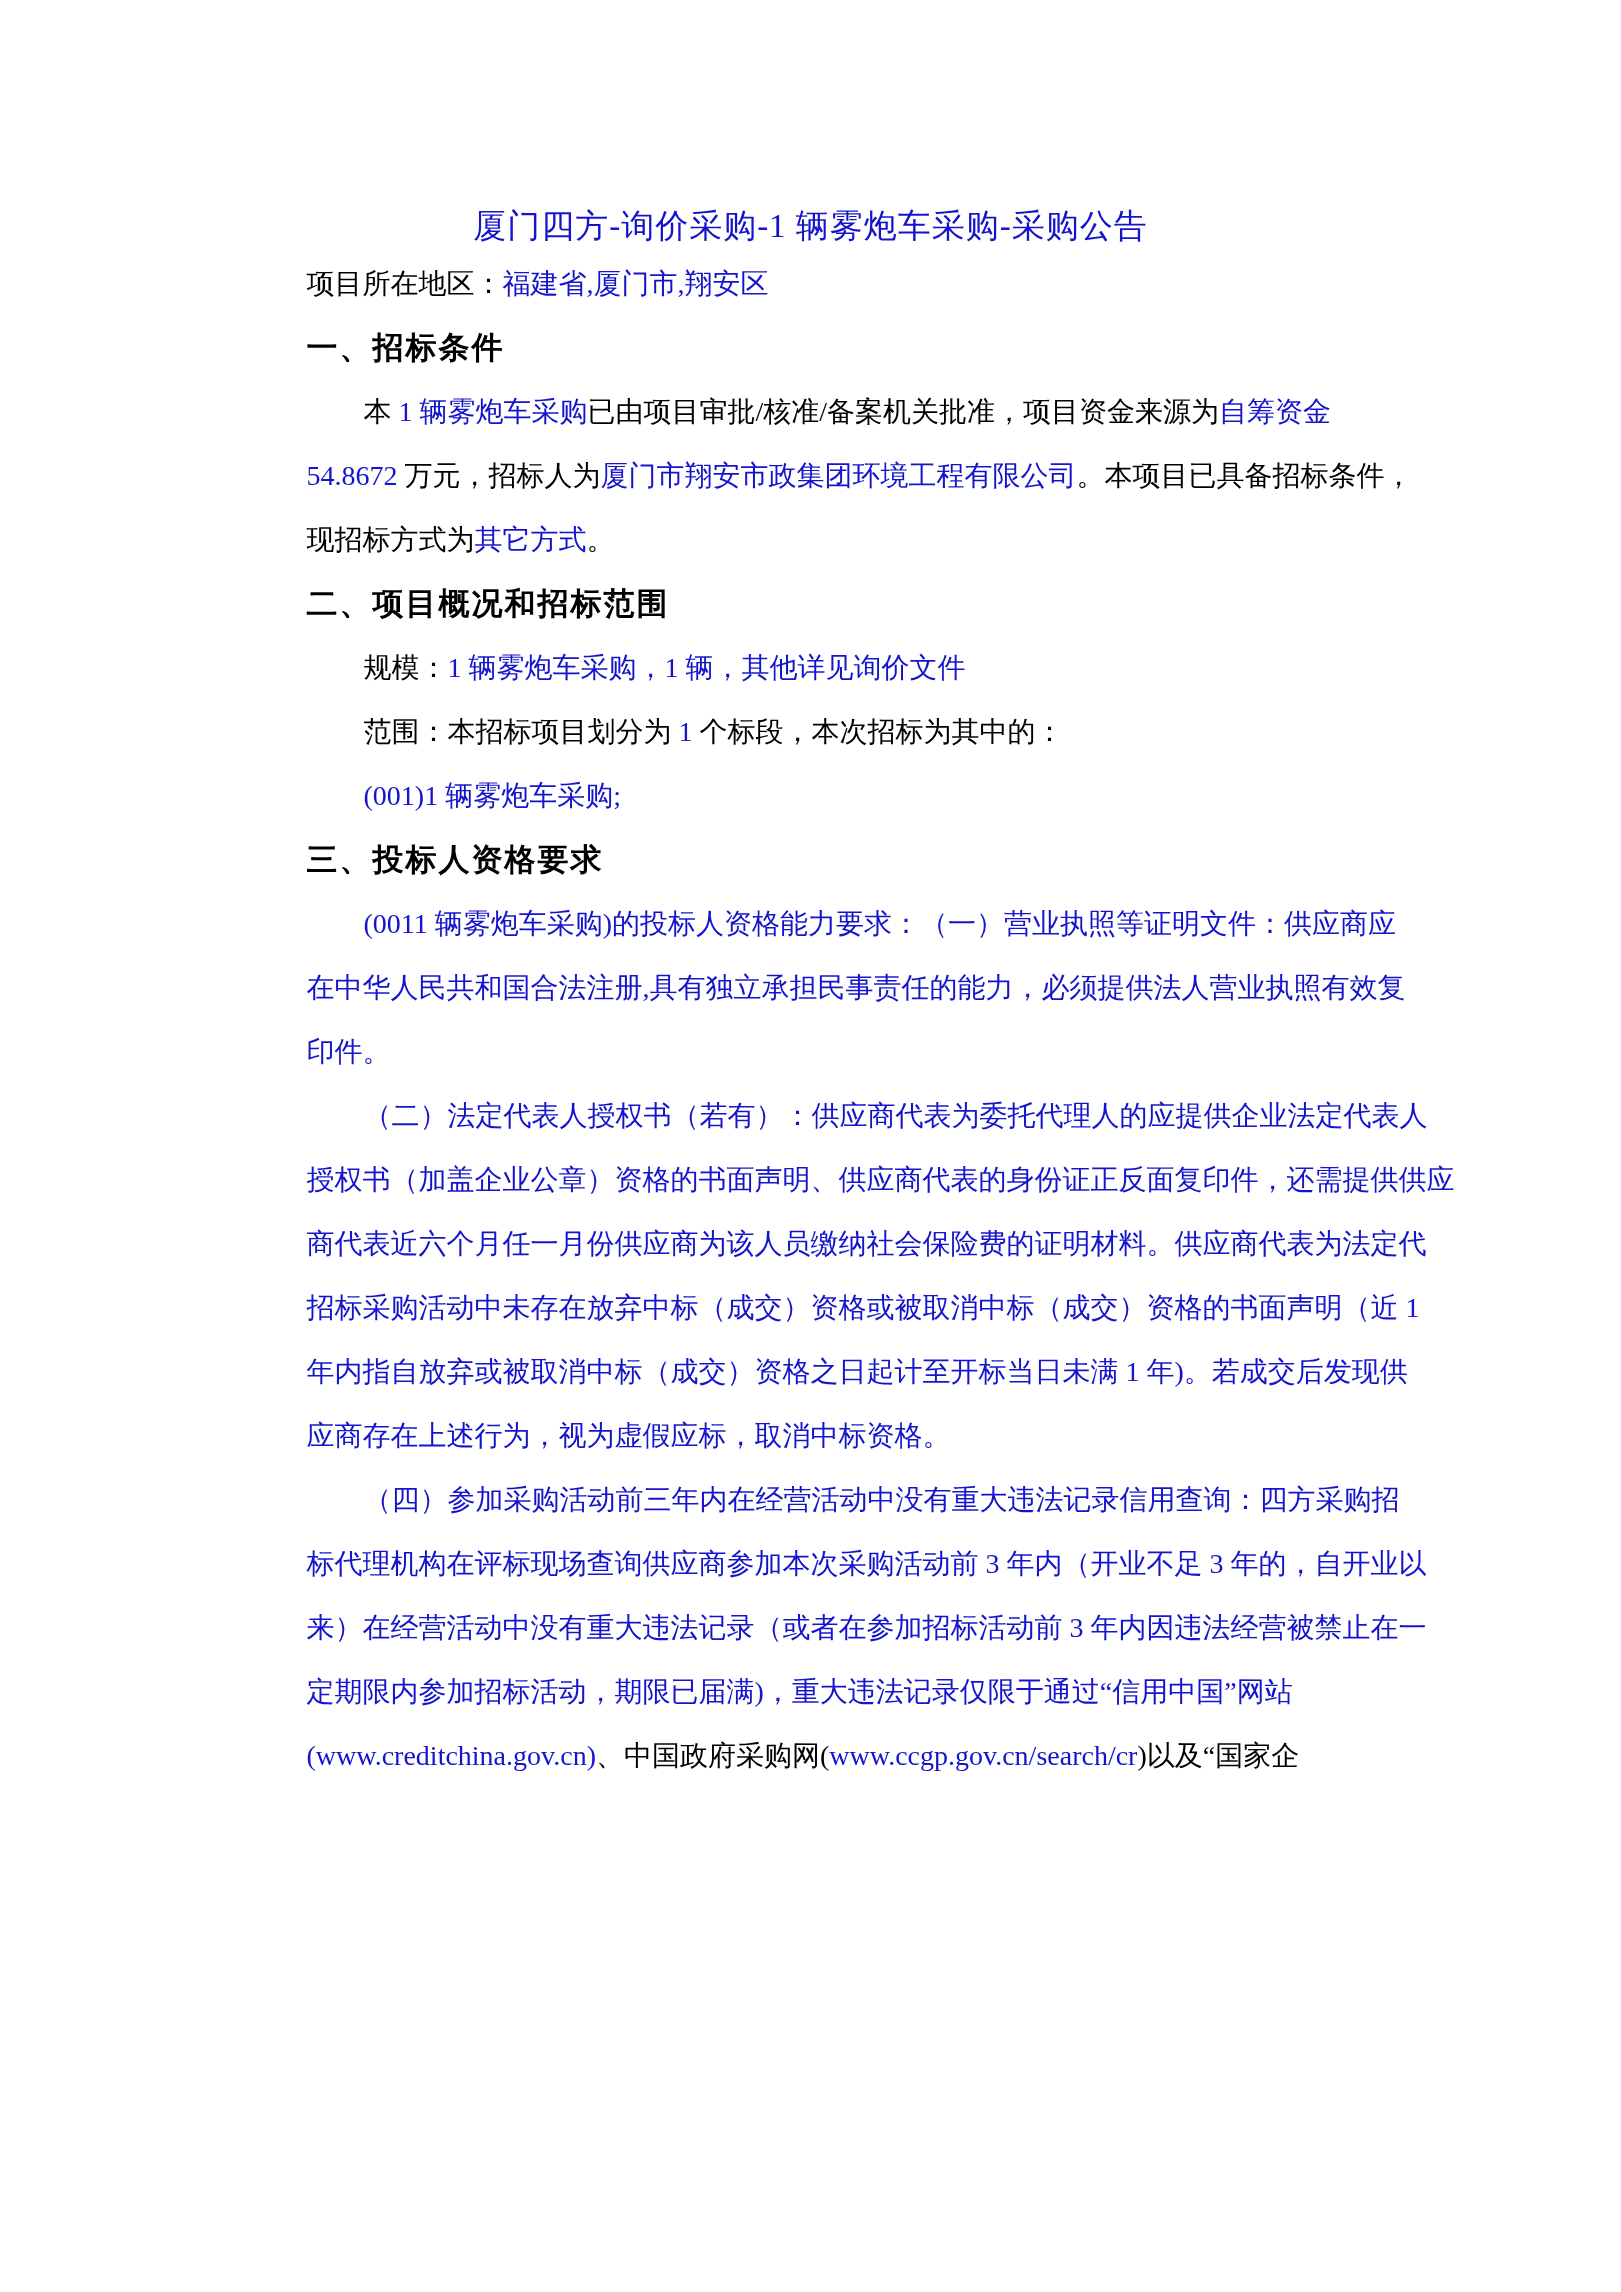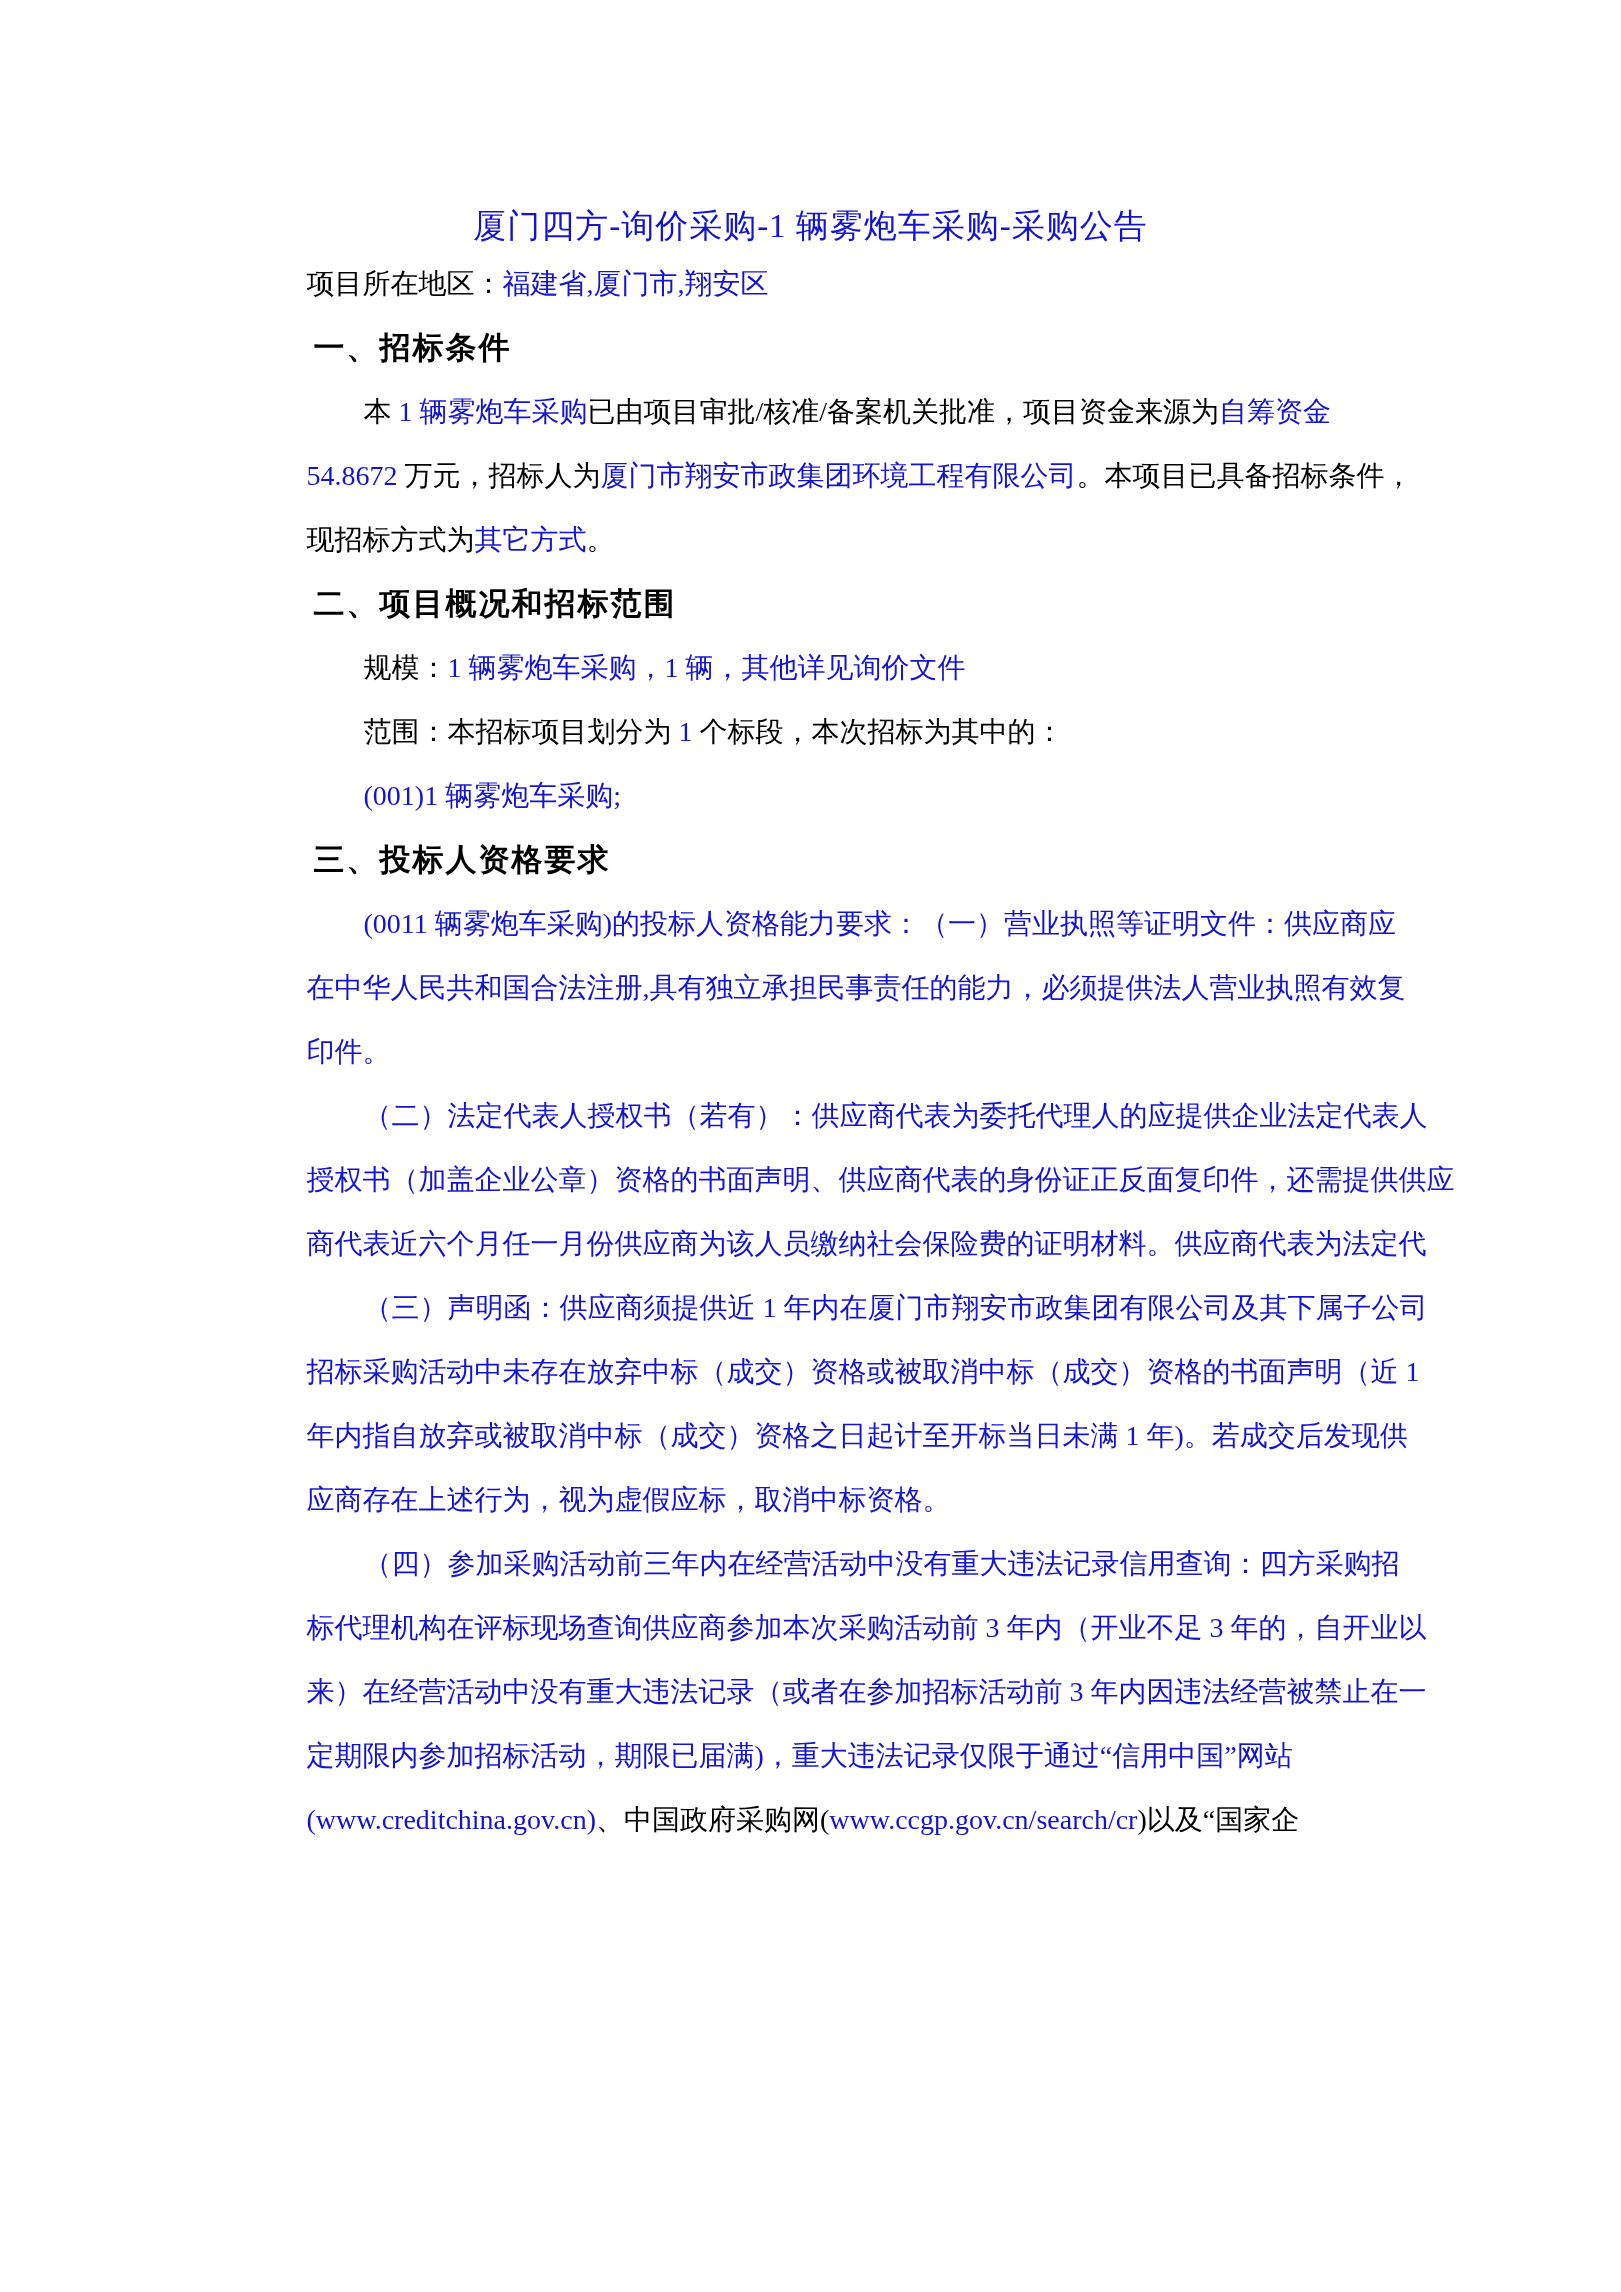--- a/index.html
+++ b/index.html
@@ -37,21 +37,20 @@
   .line {
     font-size: 28px;
     height: 64px;
     line-height: 64px;
     white-space: nowrap;
   }
   .line.heading {
     font-size: 31px;
     font-weight: bold;
     letter-spacing: 2px;
-    margin-left: 7px;
   }
   .line.indent {
     padding-left: 57px;
   }
   .seg-black { color: #000000; }
   .seg-blue  { color: #1414cc; }
 </style>
 </head>
 <body>
 
@@ -69,21 +68,20 @@
       <div class="line indent"><span class="seg-black">规模：</span><span class="seg-blue">1 辆雾炮车采购，1 辆，其他详见询价文件</span></div>
       <div class="line indent"><span class="seg-black">范围：本招标项目划分为 </span><span class="seg-blue">1</span><span class="seg-black"> 个标段，本次招标为其中的：</span></div>
       <div class="line indent"><span class="seg-blue">(001)1 辆雾炮车采购;</span></div>
       <div class="line heading"><span class="seg-black">三、投标人资格要求</span></div>
       <div class="line indent"><span class="seg-blue">(0011 辆雾炮车采购)的投标人资格能力要求：（一）营业执照等证明文件：供应商应</span></div>
       <div class="line"><span class="seg-blue">在中华人民共和国合法注册,具有独立承担民事责任的能力，必须提供法人营业执照有效复</span></div>
       <div class="line"><span class="seg-blue">印件。</span></div>
       <div class="line indent"><span class="seg-blue">（二）法定代表人授权书（若有）：供应商代表为委托代理人的应提供企业法定代表人</span></div>
       <div class="line"><span class="seg-blue">授权书（加盖企业公章）资格的书面声明、供应商代表的身份证正反面复印件，还需提供供应</span></div>
       <div class="line"><span class="seg-blue">商代表近六个月任一月份供应商为该人员缴纳社会保险费的证明材料。供应商代表为法定代</span></div>
-      <div class="line indent"><span class="seg-blue">（三）声明函：供应商须提供近 1 年内在厦门市翔安市政集团有限公司及其下属子公司</span></div>
       <div class="line"><span class="seg-blue">招标采购活动中未存在放弃中标（成交）资格或被取消中标（成交）资格的书面声明（近 1</span></div>
       <div class="line"><span class="seg-blue">年内指自放弃或被取消中标（成交）资格之日起计至开标当日未满 1 年)。若成交后发现供</span></div>
       <div class="line"><span class="seg-blue">应商存在上述行为，视为虚假应标，取消中标资格。</span></div>
       <div class="line indent"><span class="seg-blue">（四）参加采购活动前三年内在经营活动中没有重大违法记录信用查询：四方采购招</span></div>
       <div class="line"><span class="seg-blue">标代理机构在评标现场查询供应商参加本次采购活动前 3 年内（开业不足 3 年的，自开业以</span></div>
       <div class="line"><span class="seg-blue">来）在经营活动中没有重大违法记录（或者在参加招标活动前 3 年内因违法经营被禁止在一</span></div>
       <div class="line"><span class="seg-blue">定期限内参加招标活动，期限已届满)，重大违法记录仅限于通过“信用中国”网站</span></div>
       <div class="line"><span class="seg-blue">(www.creditchina.gov.cn)</span><span class="seg-black">、中国政府采购网(</span><span class="seg-blue">www.ccgp.gov.cn/search/cr</span><span class="seg-black">)以及“国家企</span></div>
     </div>
 </div>

